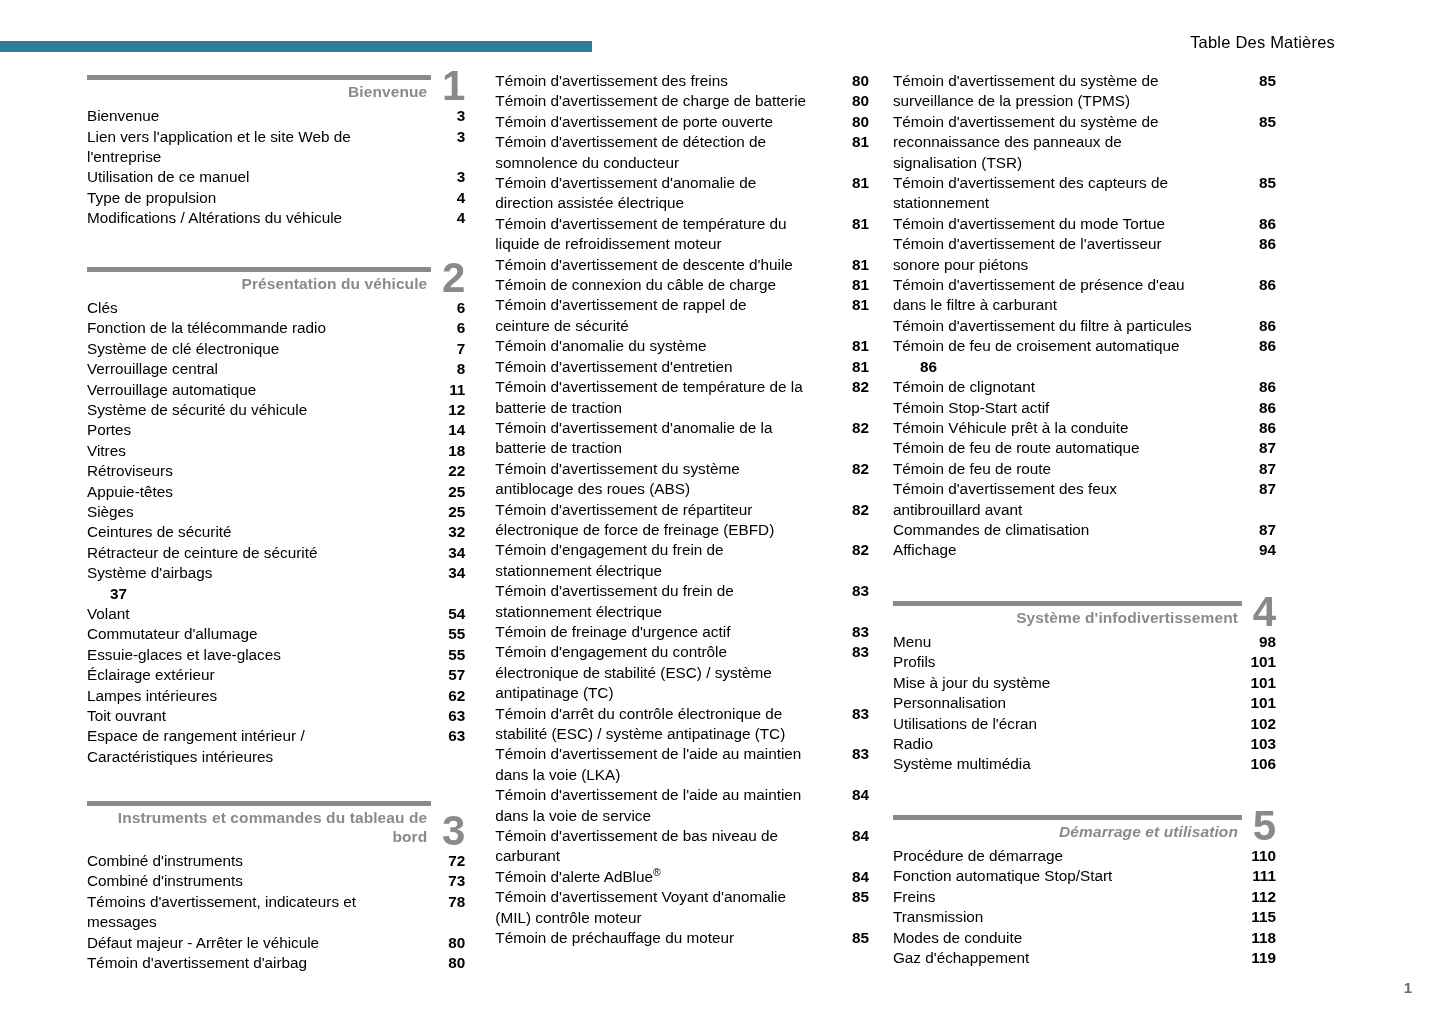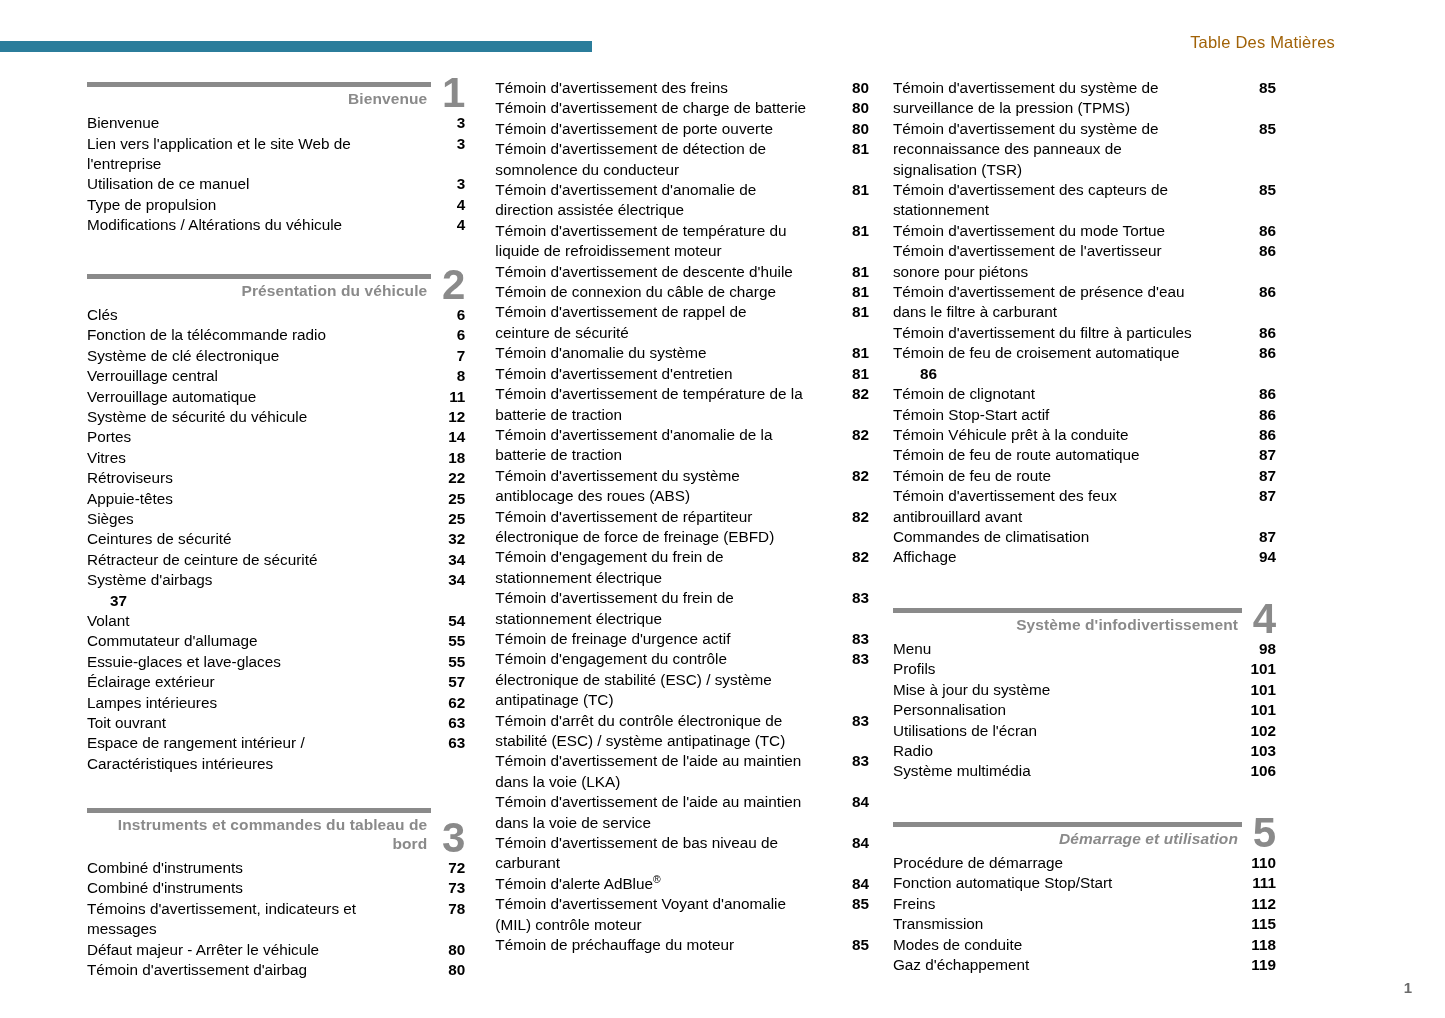--- a/index.html
+++ b/index.html
@@ -23,30 +23,30 @@
     top: 41px;
     width: 592px;
     height: 11px;
     background: #2b7d9b;
   }
   .header-title {
     position: absolute;
     right: 110px;
     top: 33px;
     font-size: 16.5px;
-    color: #a16207;
+    color: #000000;
     letter-spacing: 0.2px;
     white-space: nowrap;
   }
 
   
   .columns {
     position: absolute;
     left: 0;
-    top: 78px;
+    top: 71px;
     width: 1380px;
     display: flex;
     align-items: flex-start;
   }
   .col {
     box-sizing: border-box;
   }
   .col-1 { width: 497px; padding-left: 87px; padding-right: 10px; }
   .col-2 { width: 425px; padding-left: 20px; padding-right: 10px; }
   .col-3 { width: 523px; padding-left: 14px; padding-right: 104px; }

